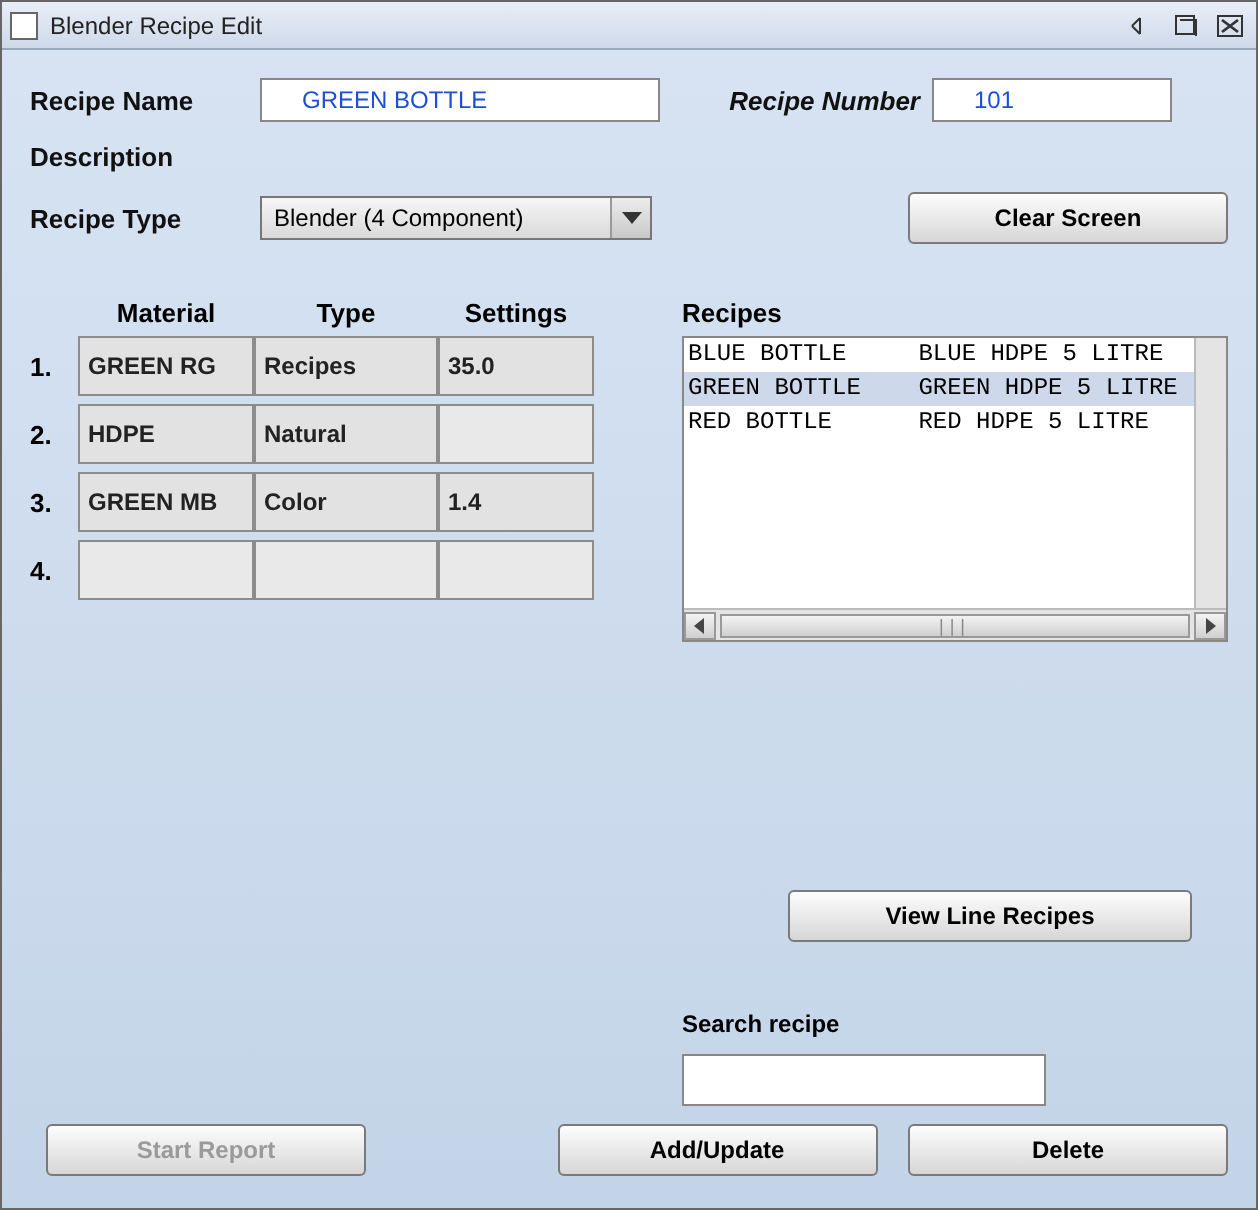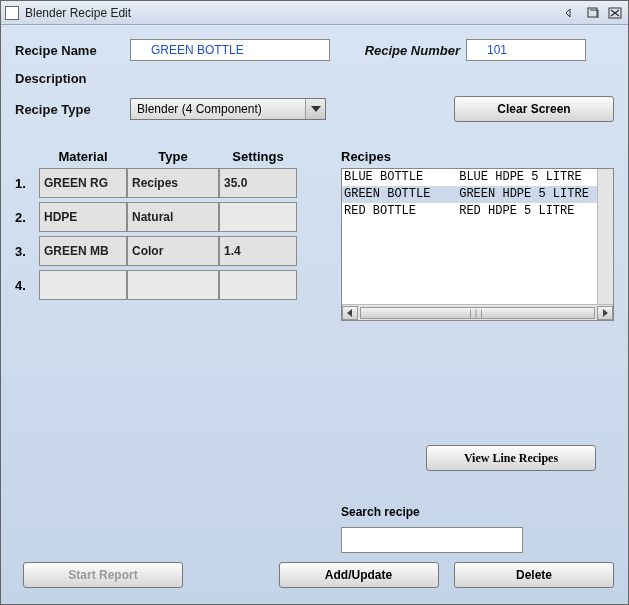--- a/index.html
+++ b/index.html
@@ -102,21 +102,21 @@
     font-size: 12px;
     padding: 0 4px;
     text-align: center;
     display: inline-flex;
     align-items: center;
     justify-content: center;
     color: #000;
     cursor: default;
   }
   .btn.wide { width: 160px; }
-  .btn.wider { width: 170px; font-family: Liberation Serif, serif; }
+  .btn.wider { width: 202px; }
   .btn.disabled { color: #9a9a9a; }
   
   .matgrid {
     position: absolute;
     left: 14px; top: 124px;
     width: 300px;
   }
   .matgrid .hdr {
     display: flex; font-weight: bold; font-size: 13px;
     margin-bottom: 4px;

